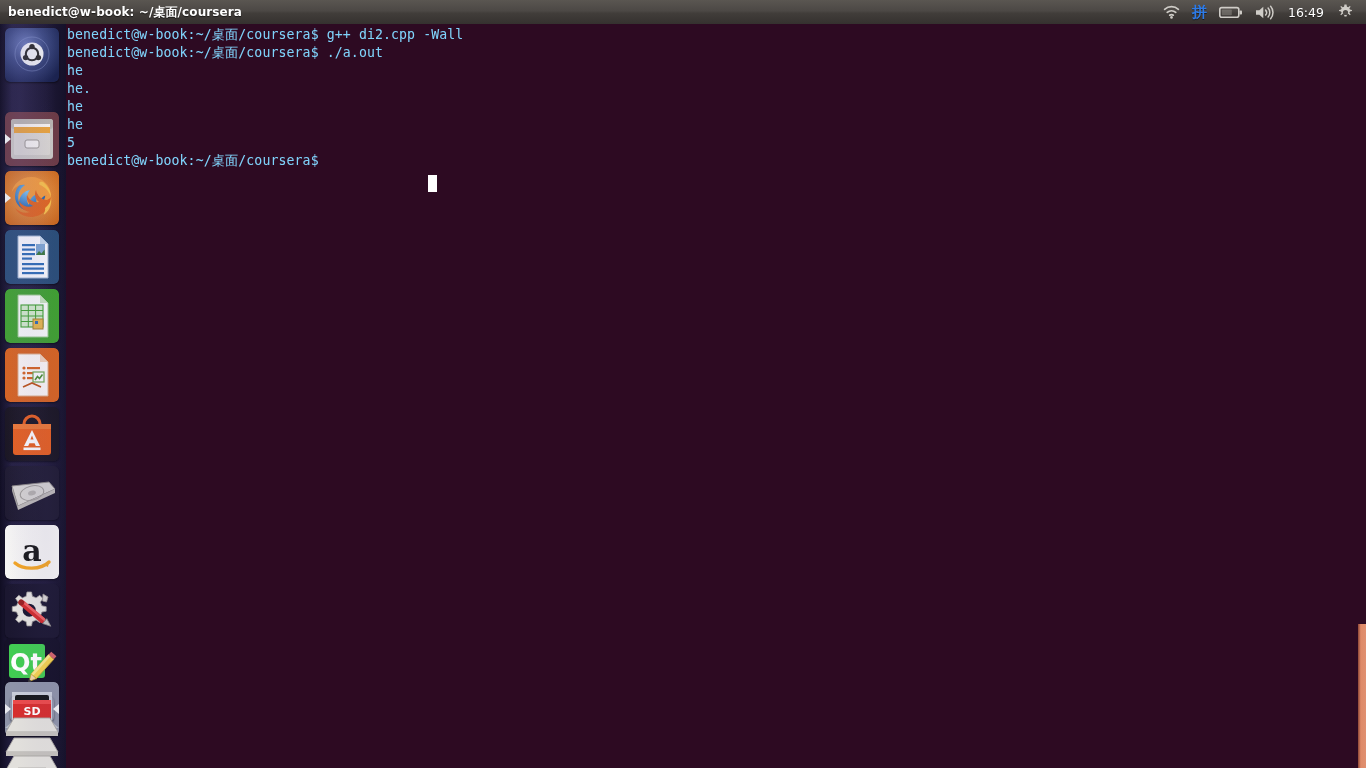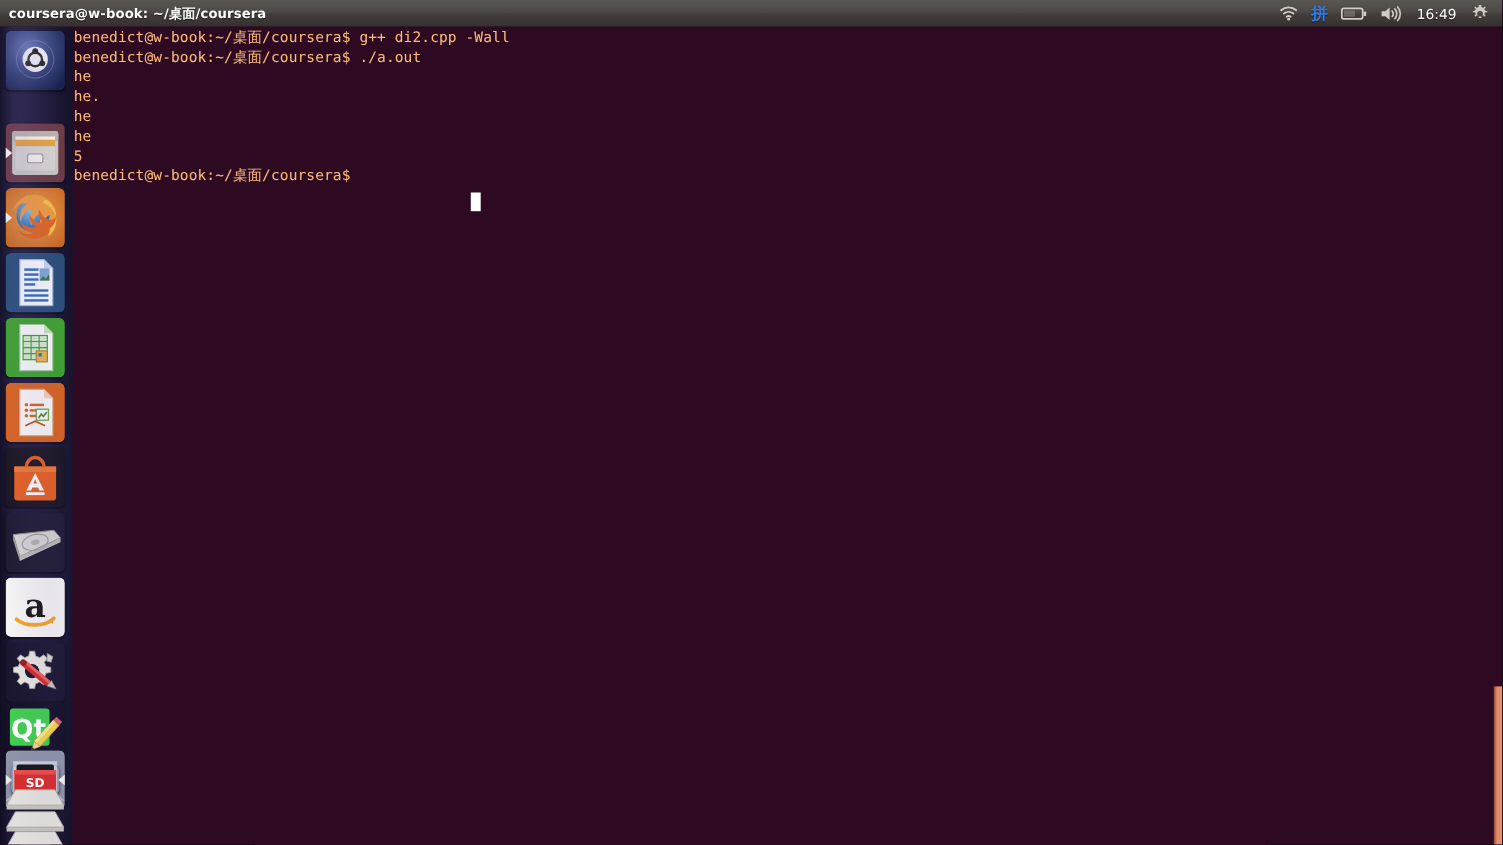--- a/index.html
+++ b/index.html
@@ -131,21 +131,21 @@
     left: 66px; top: 24px;
     width: 1300px; height: 744px;
     background: #2D0A22;
     z-index: 10;
     overflow: hidden;
   }
   #term-text {
     position: absolute;
     left: 1px; top: 2px;
     margin: 0;
-    color: #fdba74;
+    color: #7dd3fc;
     font-family: "DejaVu Sans Mono", monospace;
     font-size: 13.2px;
     line-height: 18px;
     white-space: pre;
     letter-spacing: 0.1px;
     text-shadow: 0 0 1px rgba(255,255,255,0.12);
   }
   #term-cursor {
     position: absolute;
     left: 362px; top: 151px;
@@ -166,21 +166,21 @@
     height: 144px;
     background: linear-gradient(to right, #8E4636 0%, #DE8A68 35%, #E09070 100%);
   }
 </style>
 </head>
 <body>
 
 <div id="screen">
 
   <div id="top-panel">
-    <div id="window-title">coursera@w-book: ~/桌面/coursera</div>
+    <div id="window-title">benedict@w-book: ~/桌面/coursera</div>
 
     <div id="tray">
 
       <div class="tray-item">
         <svg width="17" height="14" viewBox="0 0 17 14">
           <g fill="none" stroke="#CFCCC7" stroke-width="1.7" stroke-linecap="round">
             <path d="M1.6 4.3 A10.5 10.5 0 0 1 15.4 4.3"></path>
             <path d="M4.2 7.3 A6.7 6.7 0 0 1 12.8 7.3"></path>
             <path d="M6.7 10.2 A3.1 3.1 0 0 1 10.3 10.2"></path>
           </g>

